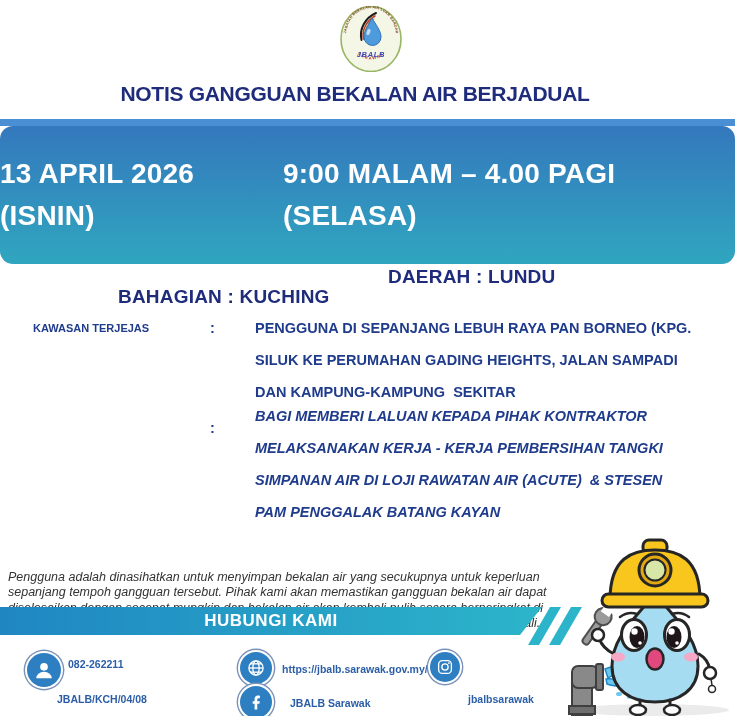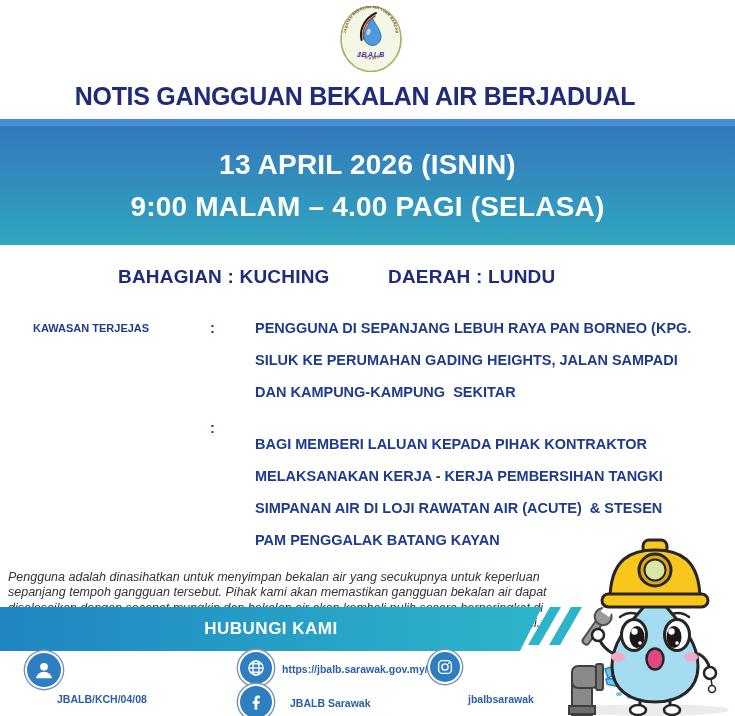--- a/index.html
+++ b/index.html
@@ -2,52 +2,52 @@
 <html><head>
 <meta charset="utf-8">
 <style>
   html,body{margin:0;padding:0;background:#fff;}
   .page{position:relative;width:735px;height:716px;background:#fff;overflow:hidden;
         font-family:"Liberation Sans",sans-serif;}
   .abs{position:absolute;}
 
   
   .logo{left:340px;top:6px;width:62px;height:66px;}
-  .title{left:0;top:82px;width:710px;text-align:center;font-size:25px;font-weight:bold;
+  .title{left:0;top:82px;width:710px;text-align:center;font-size:21px;font-weight:bold;
          color:#1F2C7C;letter-spacing:-0.3px;}
   .divider{left:0;top:119px;width:735px;height:7px;background:#4A8FD3;}
 
   
-  .banner{left:0;top:126px;width:735px;height:119px;
+  .banner{left:0;top:126px;width:735px;height:138px;
           background:linear-gradient(180deg,#3478BD 0%,#30A6BF 100%);
-          display:flex;flex-direction:column;align-items:center;justify-content:center;
-          color:#fff;font-weight:bold;font-size:28px;line-height:42px;letter-spacing:0.2px;}
+          display:flex;align-items:center;justify-content:center;
+          color:#fff;font-weight:bold;font-size:28px;line-height:42px;letter-spacing:0.2px;border-radius:13px;}
 
   
   .loc{top:266px;font-size:19px;font-weight:bold;color:#1F2C7C;letter-spacing:0.2px;}
-  .loc-bahagian{left:118px;}
+  .loc-bahagian{left:118px;margin-top:20px;}
   .loc-daerah{left:388px;}
 
   
   .d-label{font-size:11px;font-weight:bold;color:#1F3B8C;line-height:32px;white-space:pre;}
   .d-colon{font-size:14.5px;font-weight:bold;color:#1F3B8C;line-height:32px;}
   .d-lines{font-size:14.5px;font-weight:bold;color:#1F3B8C;line-height:32px;white-space:pre;}
   .kaw-label{left:33px;top:312px;}
   .kaw-colon{left:210px;top:312px;}
   .kaw-lines{left:255px;top:312px;}
   .hur-label{left:33px;top:412px;}
   .hur-colon{left:210px;top:412px;}
-  .hur-lines{left:255px;top:428px;}
+  .hur-lines{left:255px;top:400px;font-style:italic;}
 
   
   .disclaimer{left:8px;top:544px;width:560px;font-size:12.5px;font-style:italic;
               color:#333;line-height:15.4px;white-space:pre;margin-top:26px;}
 
   
-  .contact-bar{left:0;top:607px;width:542px;height:44px;
+  .contact-bar{left:0;top:607px;width:542px;height:28px;
                background:linear-gradient(90deg,#1F86C2 0%,#2CB5CA 100%);
                clip-path:polygon(0 0,100% 0,calc(100% - 22px) 100%,0 100%);
                display:flex;align-items:center;justify-content:center;
                color:#fff;font-weight:bold;font-size:17px;letter-spacing:0.5px;}
   .stripe{top:607px;width:11px;height:38px;background:#2CB5CA;
           transform:skewX(-30deg);transform-origin:top left;}
   .stripe-1{left:550px;}
   .stripe-2{left:571px;}
 
   
@@ -127,20 +127,21 @@
   <div class="abs stripe stripe-1"></div>
   <div class="abs stripe stripe-2"></div>
 
   <div class="abs f-icon icon-person">
     <svg width="22" height="22" viewBox="0 0 24 24">
       <circle cx="12" cy="8.5" r="4.2" fill="#fff"></circle>
       <path d="M3.5 21 a8.5 7 0 0 1 17 0 z" fill="#fff"></path>
     </svg>
   </div>
   <div class="abs f-text cc-block">
+    <div>082-262211</div>
   </div>
   <div class="abs f-text ref-code">JBALB/KCH/04/08</div>
 
   <div class="abs f-icon icon-globe">
     <svg width="20" height="20" viewBox="0 0 24 24" fill="none" stroke="#fff" stroke-width="1.6">
       <circle cx="12" cy="12" r="8.5"></circle>
       <ellipse cx="12" cy="12" rx="3.8" ry="8.5"></ellipse>
       <line x1="3.5" y1="12" x2="20.5" y2="12"></line>
       <line x1="4.8" y1="7" x2="19.2" y2="7"></line>
       <line x1="4.8" y1="17" x2="19.2" y2="17"></line>

